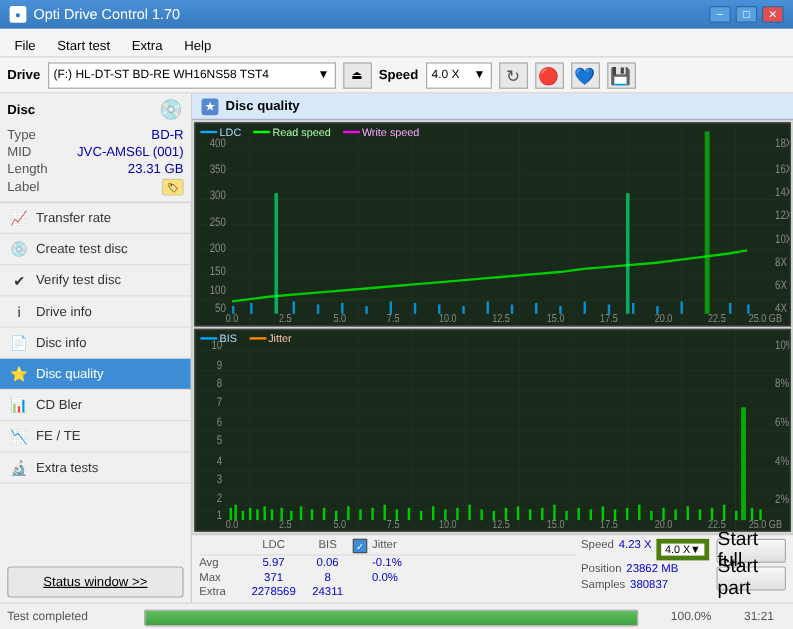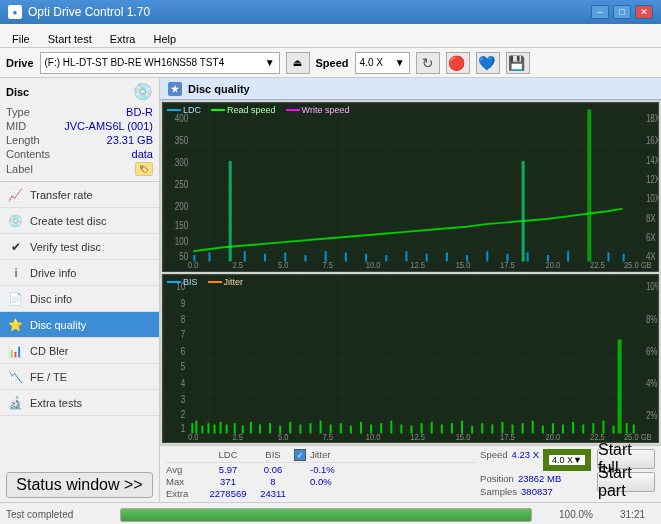--- a/index.html
+++ b/index.html
@@ -141,21 +141,22 @@
 
     
     .status-btn {
       height: 26px;
       margin: 4px 6px;
       background: #e8e8e8;
       border: 1px solid #aaa;
       border-radius: 3px;
       display: flex; align-items: center; justify-content: center;
       cursor: pointer;
-      font-size: 16px;
+      font-size: 11px;
+      text-decoration: underline;
     }
 
     
     .main-content {
       flex: 1;
       background: #e8e8e8;
       display: flex;
       flex-direction: column;
       overflow: hidden;
     }
@@ -270,24 +271,20 @@
         <span class="disc-key">Type</span>
         <span class="disc-val blue">BD-R</span>
       </div>
       <div class="disc-row">
         <span class="disc-key">MID</span>
         <span class="disc-val blue">JVC-AMS6L (001)</span>
       </div>
       <div class="disc-row">
         <span class="disc-key">Length</span>
         <span class="disc-val blue">23.31 GB</span>
-      </div>
-      <div class="disc-row">
-        <span class="disc-key">Contents</span>
-        <span class="disc-val blue">data</span>
       </div>
       <div class="label-row">
         <span class="disc-key">Label</span>
         <span class="label-icon">🏷</span>
       </div>
     </div>
 
     <div class="sidebar-nav">
       <div class="nav-item">
         <span class="nav-icon">📈</span>
@@ -571,21 +568,21 @@
             <span></span>
           </div>
         </div>
 
         <div style="display:flex; gap:6px; align-items:flex-start;">
 
           <div style="font-size:9.5px;">
             <div style="display:flex; gap:4px; margin-bottom:2px;">
               <span style="color:#555;">Speed</span>
               <span style="color:#0000cc; font-weight:normal;">4.23 X</span>
-              <div style="background:white; border:6px solid #4d7c0f; padding:0 3px; font-size:9px; cursor:pointer;">
+              <div style="background:white; border:4px solid #4d7c0f; padding:0 3px; font-size:9px; cursor:pointer;">
                 <span>4.0 X</span>▼
               </div>
             </div>
             <div style="display:flex; gap:4px; margin-bottom:2px;">
               <span style="color:#555;">Position</span>
               <span style="color:#0000cc;">23862 MB</span>
             </div>
             <div style="display:flex; gap:4px;">
               <span style="color:#555;">Samples</span>
               <span style="color:#0000cc;">380837</span>

